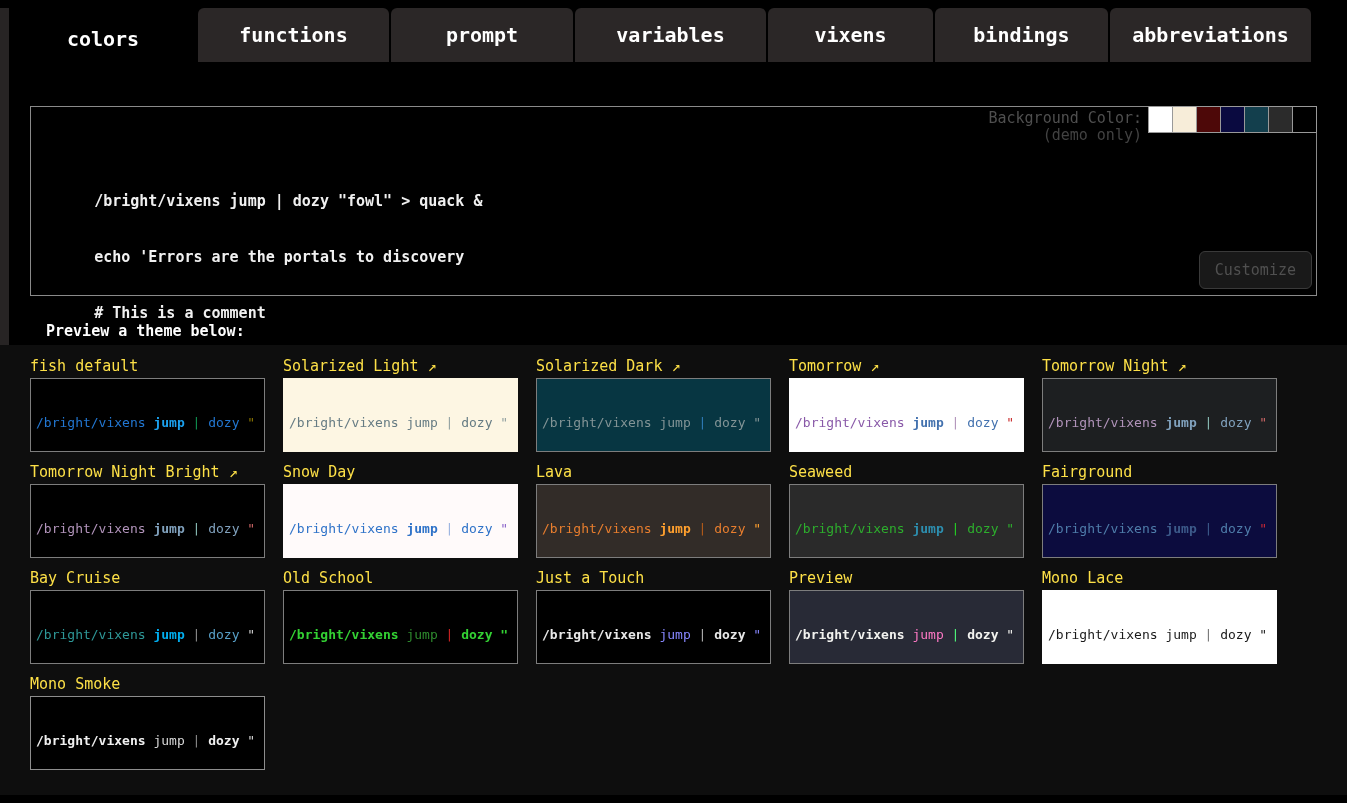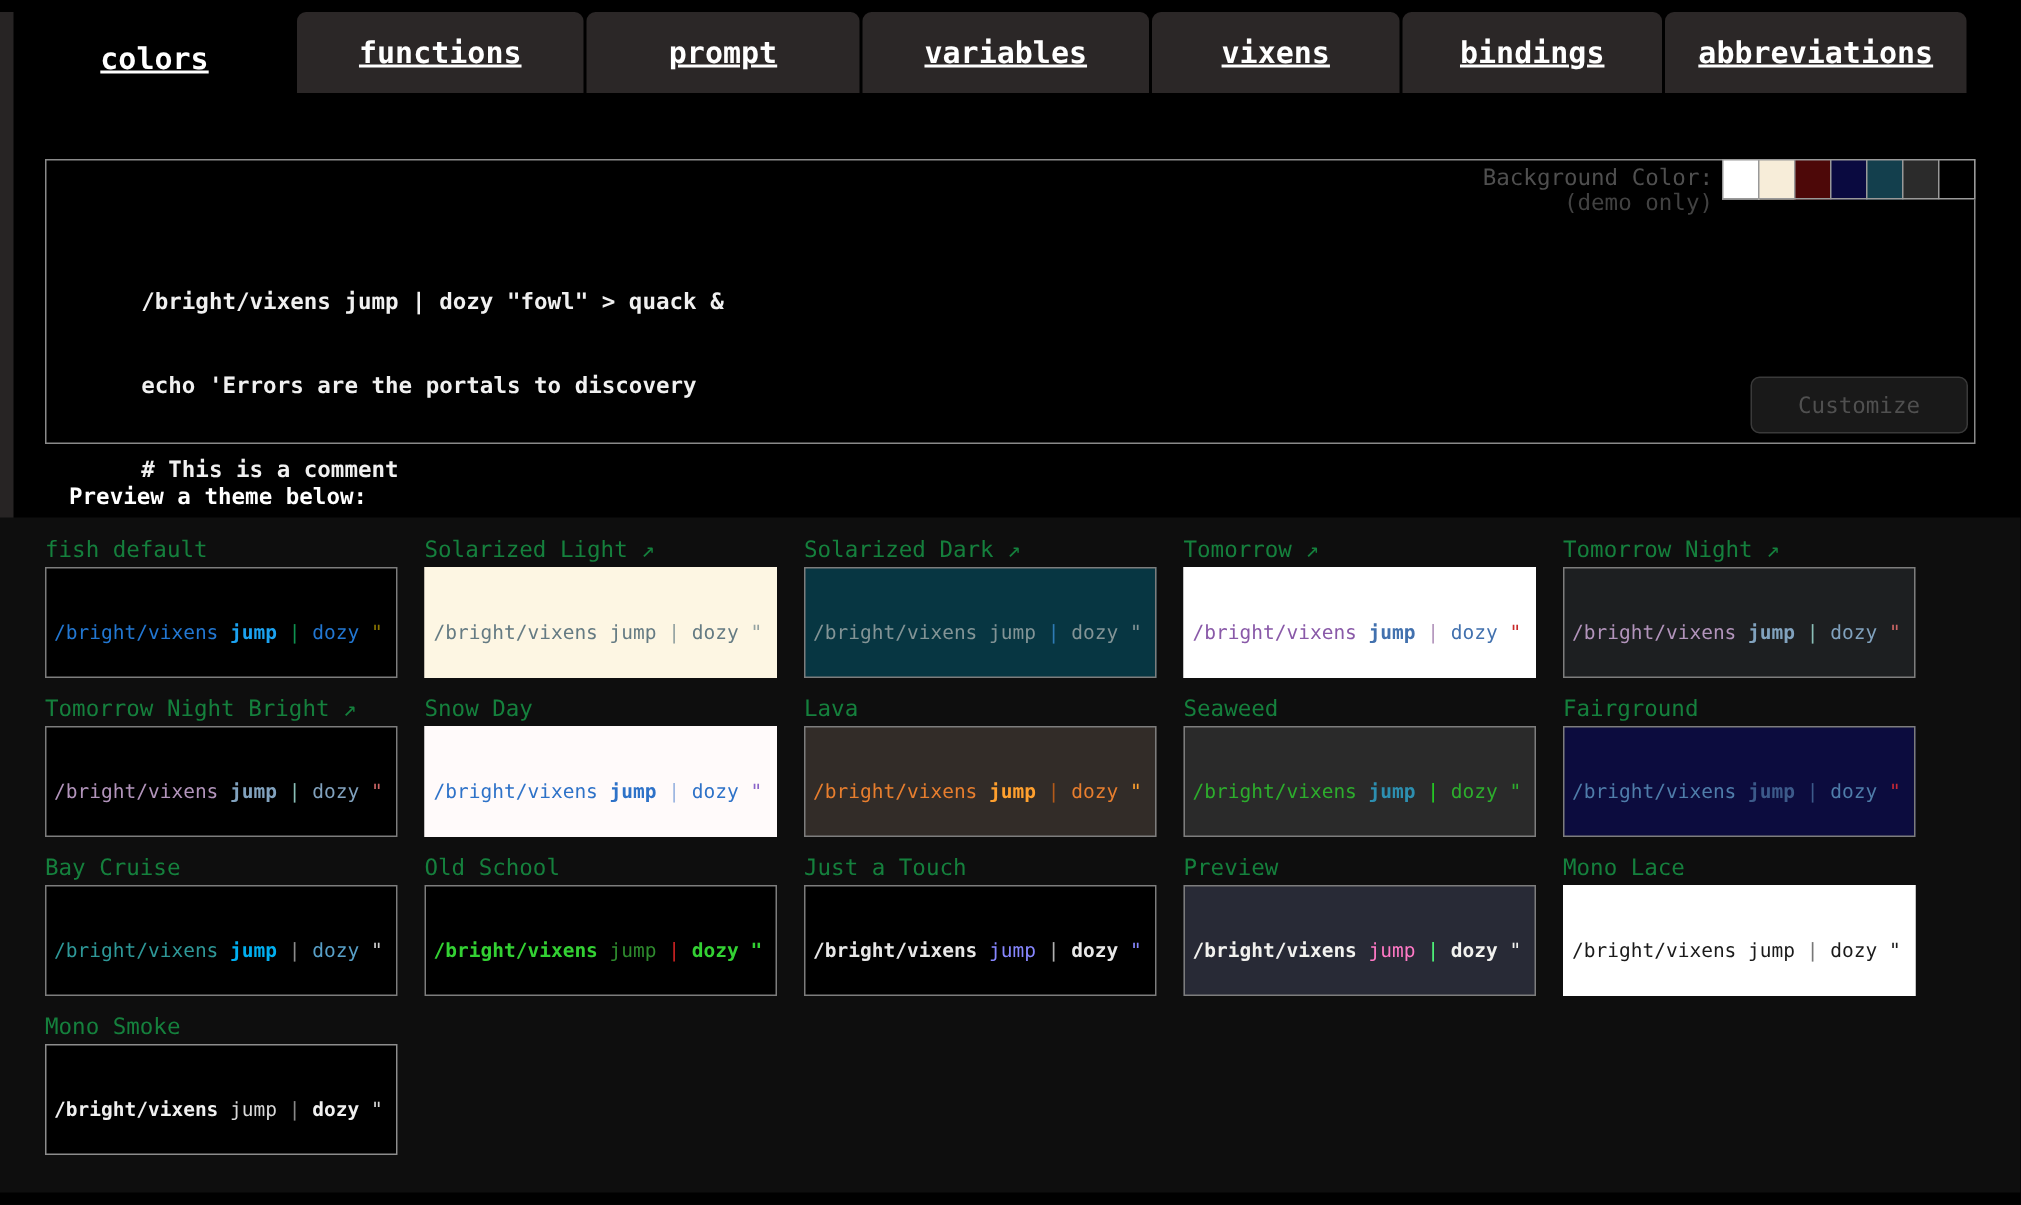--- a/index.html
+++ b/index.html
@@ -4,42 +4,42 @@
 <style>
   html,body{margin:0;padding:0;background:#000;}
   body{width:1347px;height:803px;position:relative;overflow:hidden;
        font-family:"DejaVu Sans Mono","Liberation Mono",monospace;}
 
   .left-strip{position:absolute;left:0;top:8px;width:9px;height:786px;background:#272424;}
 
   .tabbar{position:absolute;left:10px;top:8px;width:1337px;height:62px;display:flex;gap:2px;overflow:hidden;}
   .tab{background:#2b2727;color:#fff;font-size:20px;font-weight:bold;height:54px;
        display:flex;align-items:center;justify-content:center;border-radius:6px 6px 0 0;
-       flex:0 0 auto;cursor:pointer;text-decoration:underline;}
+       flex:0 0 auto;cursor:pointer;}
   .tab.active{background:#000;height:62px;}
 
   .preview-box{position:absolute;left:30px;top:106px;width:1287px;height:190px;
                border:1px solid #8a8a8a;background:#000;box-sizing:border-box;}
   .sample-main{position:absolute;left:27px;top:52px;font-size:15px;font-weight:bold;
                color:#f0f0f0;line-height:28px;white-space:pre;}
   .bgpicker{position:absolute;top:-1px;right:-1px;display:flex;align-items:flex-start;}
   .bglabel{text-align:right;color:#4f4f4f;font-size:15px;line-height:17px;padding:4px 7px 0 0;}
   .bglabel .demo{color:#424242;}
   .swatches{display:flex;}
   .swatch{width:23px;height:25px;border:1px solid #999;margin-left:-1px;cursor:pointer;}
   .customize-btn{position:absolute;right:4px;bottom:6px;background:#191919;border:1px solid #3a3a3a;
                  border-radius:6px;color:#505050;font-family:inherit;font-size:15px;
-                 padding:9px 31px;cursor:pointer;}
+                 padding:9px 15px;cursor:pointer;}
 
   .themes-heading{position:absolute;left:46px;top:322px;font-size:15px;font-weight:bold;color:#fff;}
 
   .section{position:absolute;left:0;top:345px;width:1347px;height:450px;background:#0e0e0e;}
   .grid{display:grid;grid-template-columns:repeat(5,235px);column-gap:18px;row-gap:11px;
         padding:12px 0 0 30px;}
-  .cardtitle{color:#15803d;font-size:15px;height:21px;white-space:pre;cursor:pointer;}
+  .cardtitle{color:#fde047;font-size:15px;height:21px;white-space:pre;cursor:pointer;}
   .card{width:235px;height:74px;box-sizing:border-box;border:1px solid #7d7d7d;
         padding:3px 5px;font-size:13px;line-height:16.4px;white-space:pre;overflow:hidden;cursor:pointer;}
   .card .ln{display:block;height:16.4px;overflow:hidden;}
   .cursor{display:inline-block;}
 </style>
 </head>
 <body>
 
 <div class="left-strip"></div>
 

